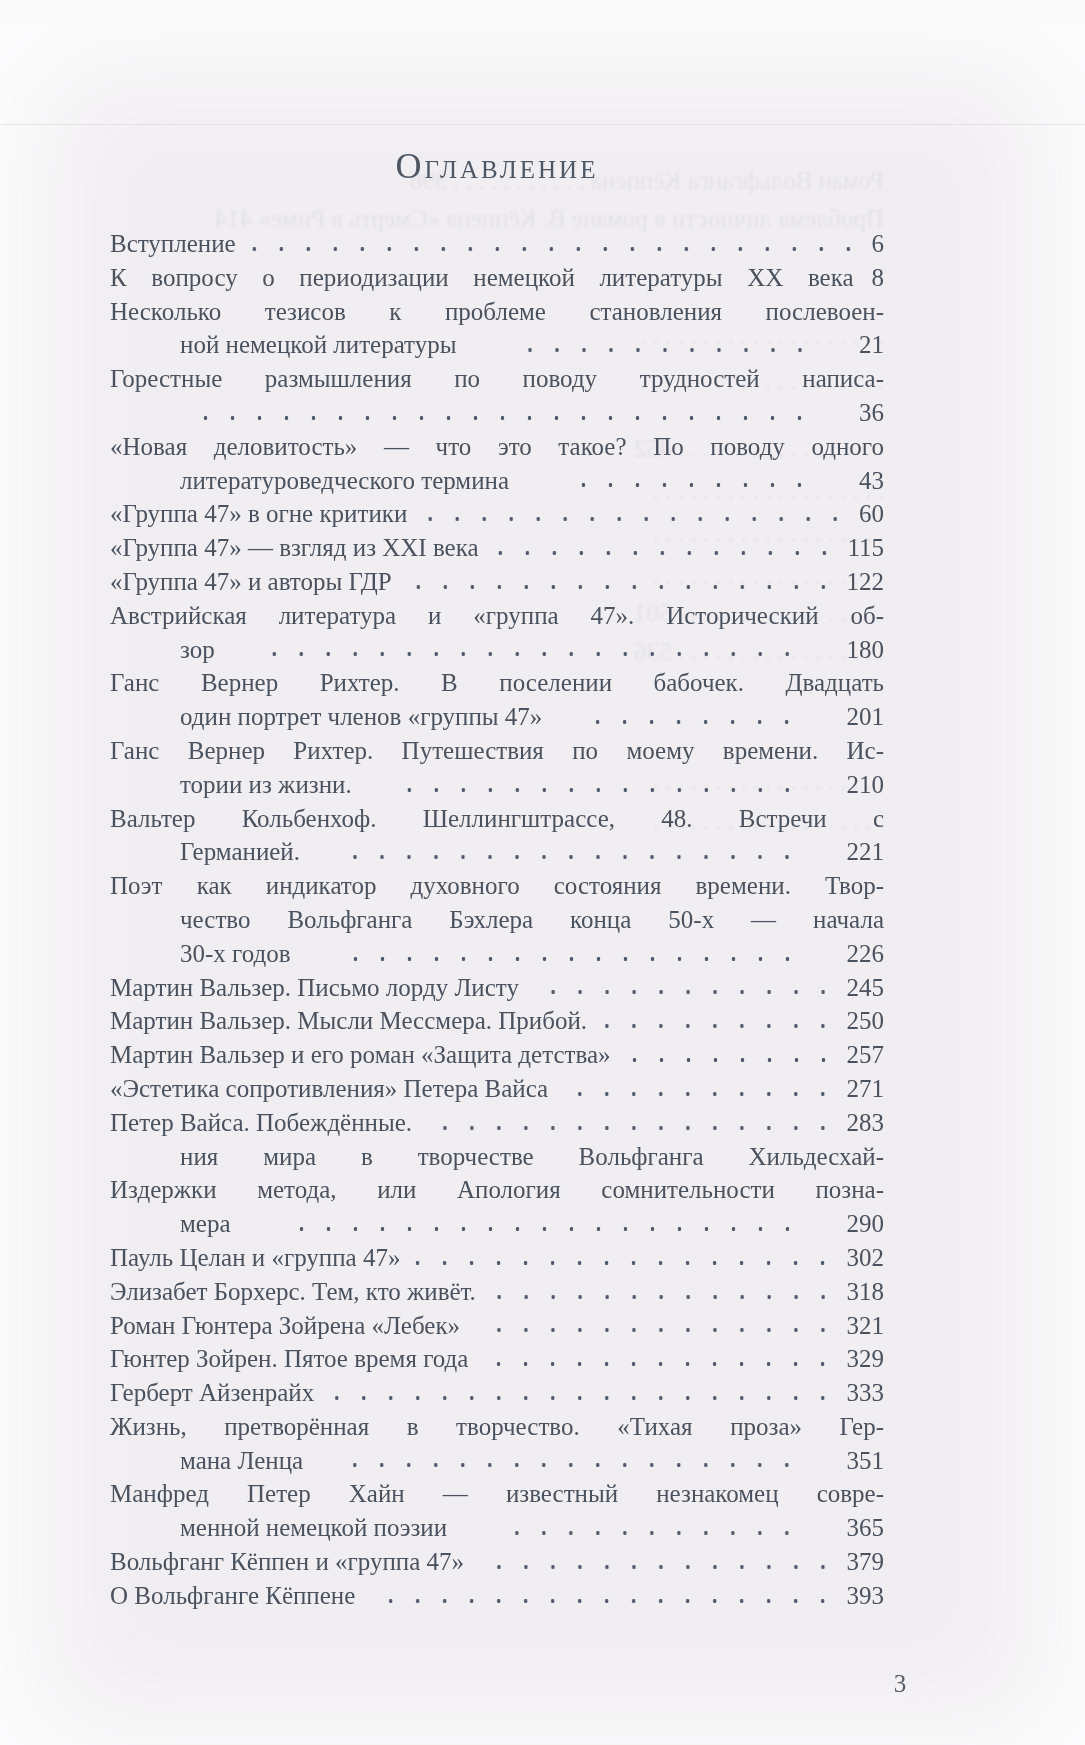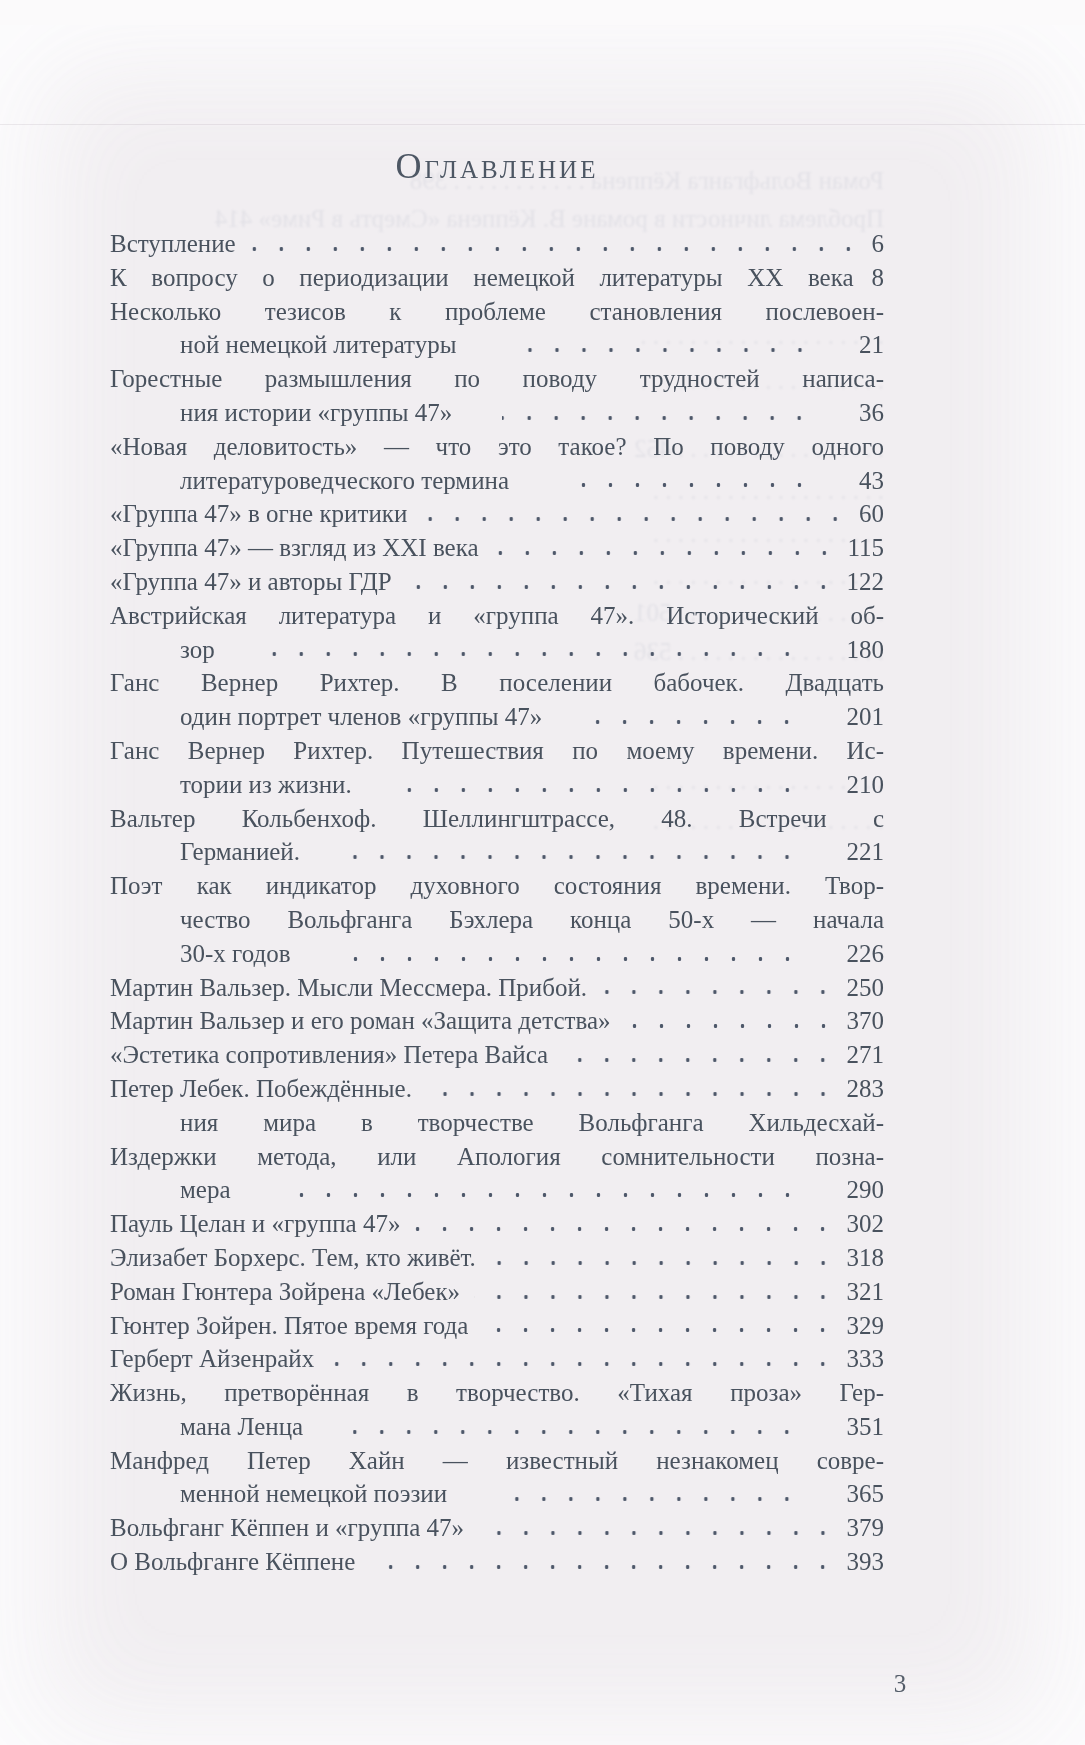--- a/index.html
+++ b/index.html
@@ -122,21 +122,20 @@
         </div>
         <div class="row ind">
           <span class="txt">ной немецкой литературы</span>
           <span class="leader"></span>
           <span class="pg">21</span>
         </div>
         <div class="row just">
           <span class="txt">Горестные размышления по поводу трудностей написа-</span>
         </div>
         <div class="row ind">
-          <span class="txt">ния истории «группы 47»</span>
           <span class="leader"></span>
           <span class="pg">36</span>
         </div>
         <div class="row just">
           <span class="txt">«Новая деловитость» — что это такое? По поводу одного</span>
         </div>
         <div class="row ind">
           <span class="txt">литературоведческого термина</span>
           <span class="leader"></span>
           <span class="pg">43</span>
@@ -193,36 +192,41 @@
         </div>
         <div class="row ind just">
           <span class="txt">чество Вольфганга Бэхлера конца 50-х — начала</span>
         </div>
         <div class="row ind">
           <span class="txt">30-х годов</span>
           <span class="leader"></span>
           <span class="pg">226</span>
         </div>
         <div class="row">
+          <span class="txt">Мартин Вальзер. Письмо лорду Листу</span>
+          <span class="leader"></span>
+          <span class="pg">245</span>
+        </div>
+        <div class="row">
           <span class="txt">Мартин Вальзер. Мысли Мессмера. Прибой.</span>
           <span class="leader"></span>
           <span class="pg">250</span>
         </div>
         <div class="row">
           <span class="txt">Мартин Вальзер и его роман «Защита детства»</span>
           <span class="leader"></span>
-          <span class="pg">370</span>
+          <span class="pg">257</span>
         </div>
         <div class="row">
           <span class="txt">«Эстетика сопротивления» Петера Вайса</span>
           <span class="leader"></span>
           <span class="pg">271</span>
         </div>
         <div class="row">
-          <span class="txt">Петер Лебек. Побеждённые.</span>
+          <span class="txt">Петер Вайса. Побеждённые.</span>
           <span class="leader"></span>
           <span class="pg">283</span>
         </div>
         <div class="row ind just">
           <span class="txt">ния мира в творчестве Вольфганга Хильдесхай-</span>
         </div>
         <div class="row just">
           <span class="txt">Издержки метода, или Апология сомнительности позна-</span>
         </div>
         <div class="row ind">

